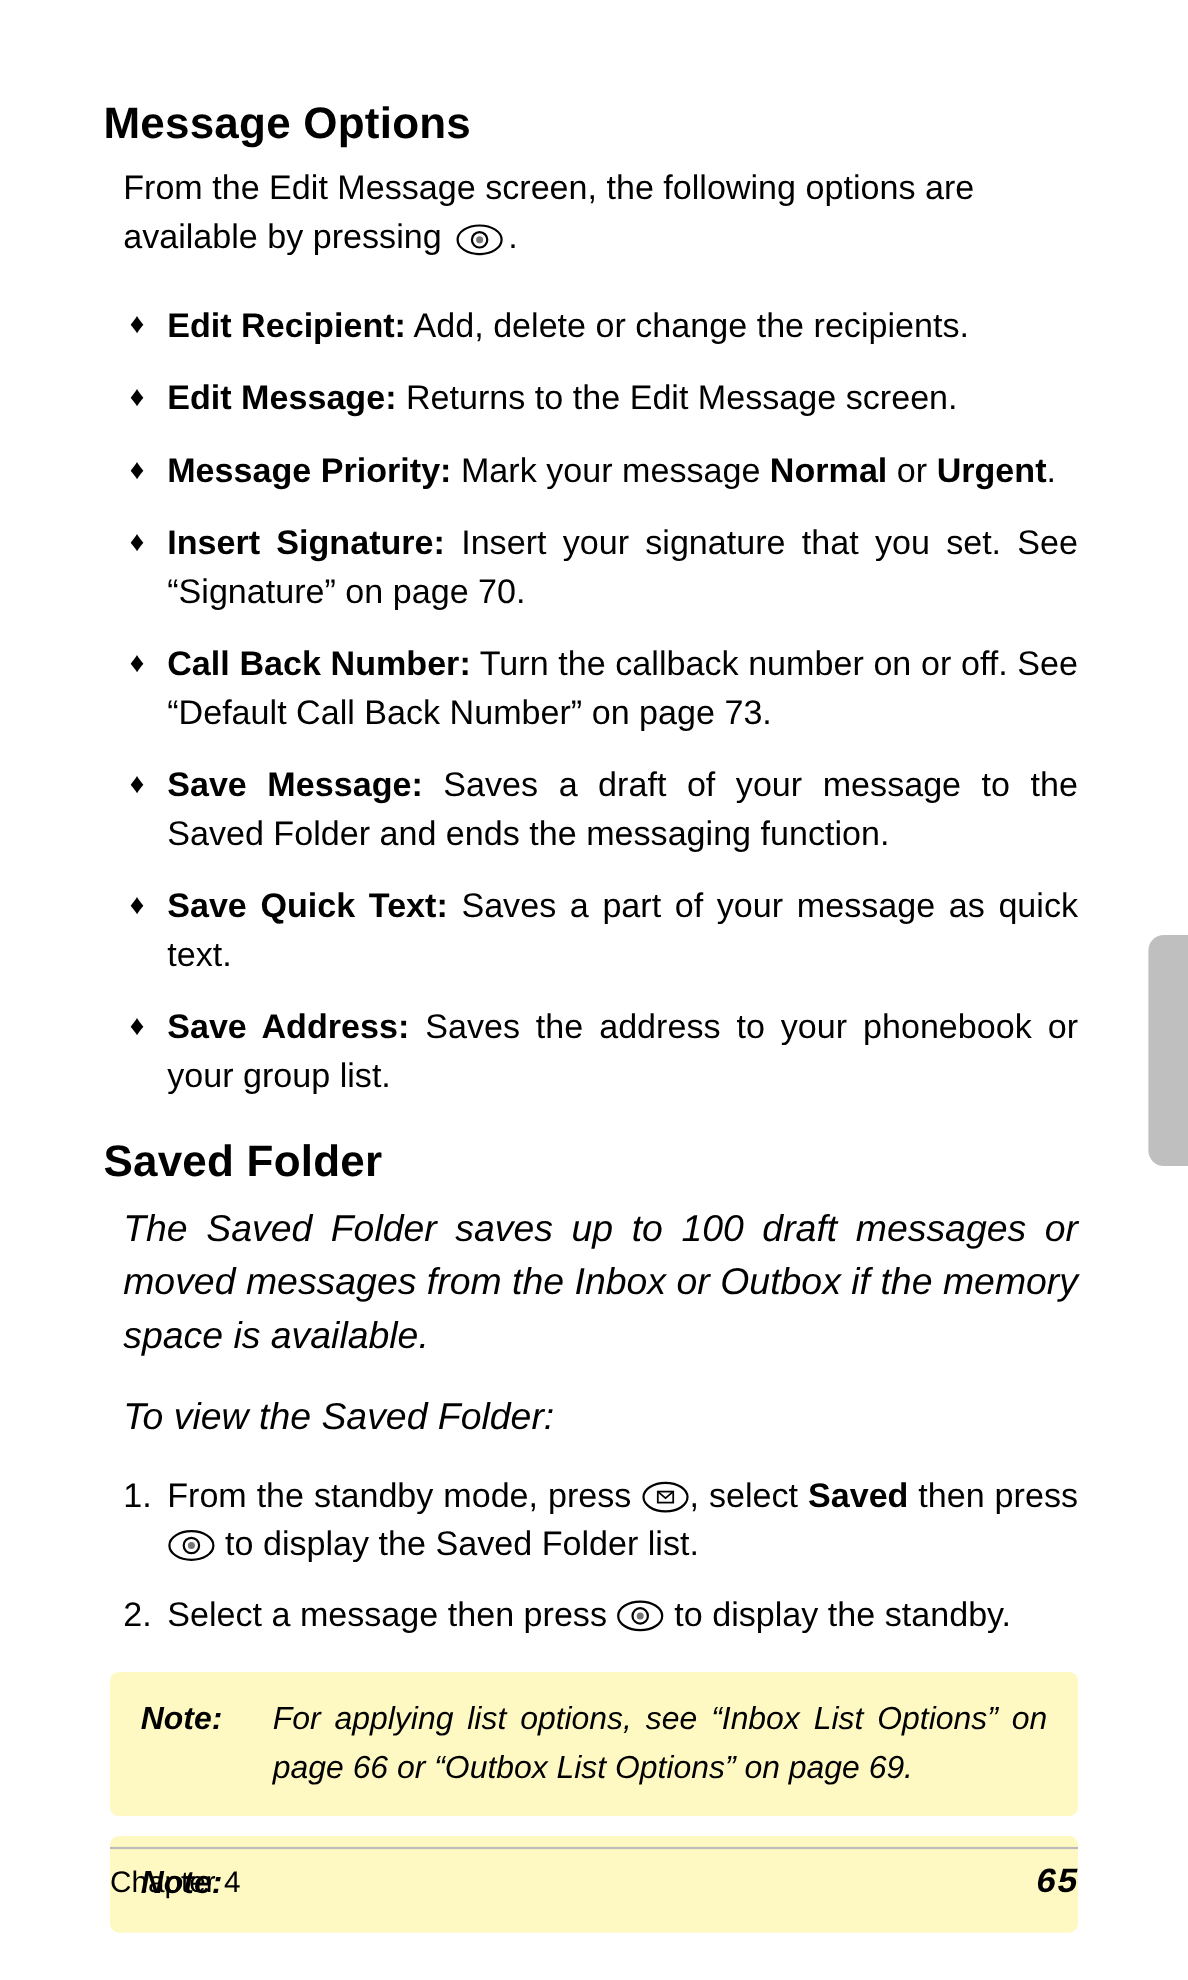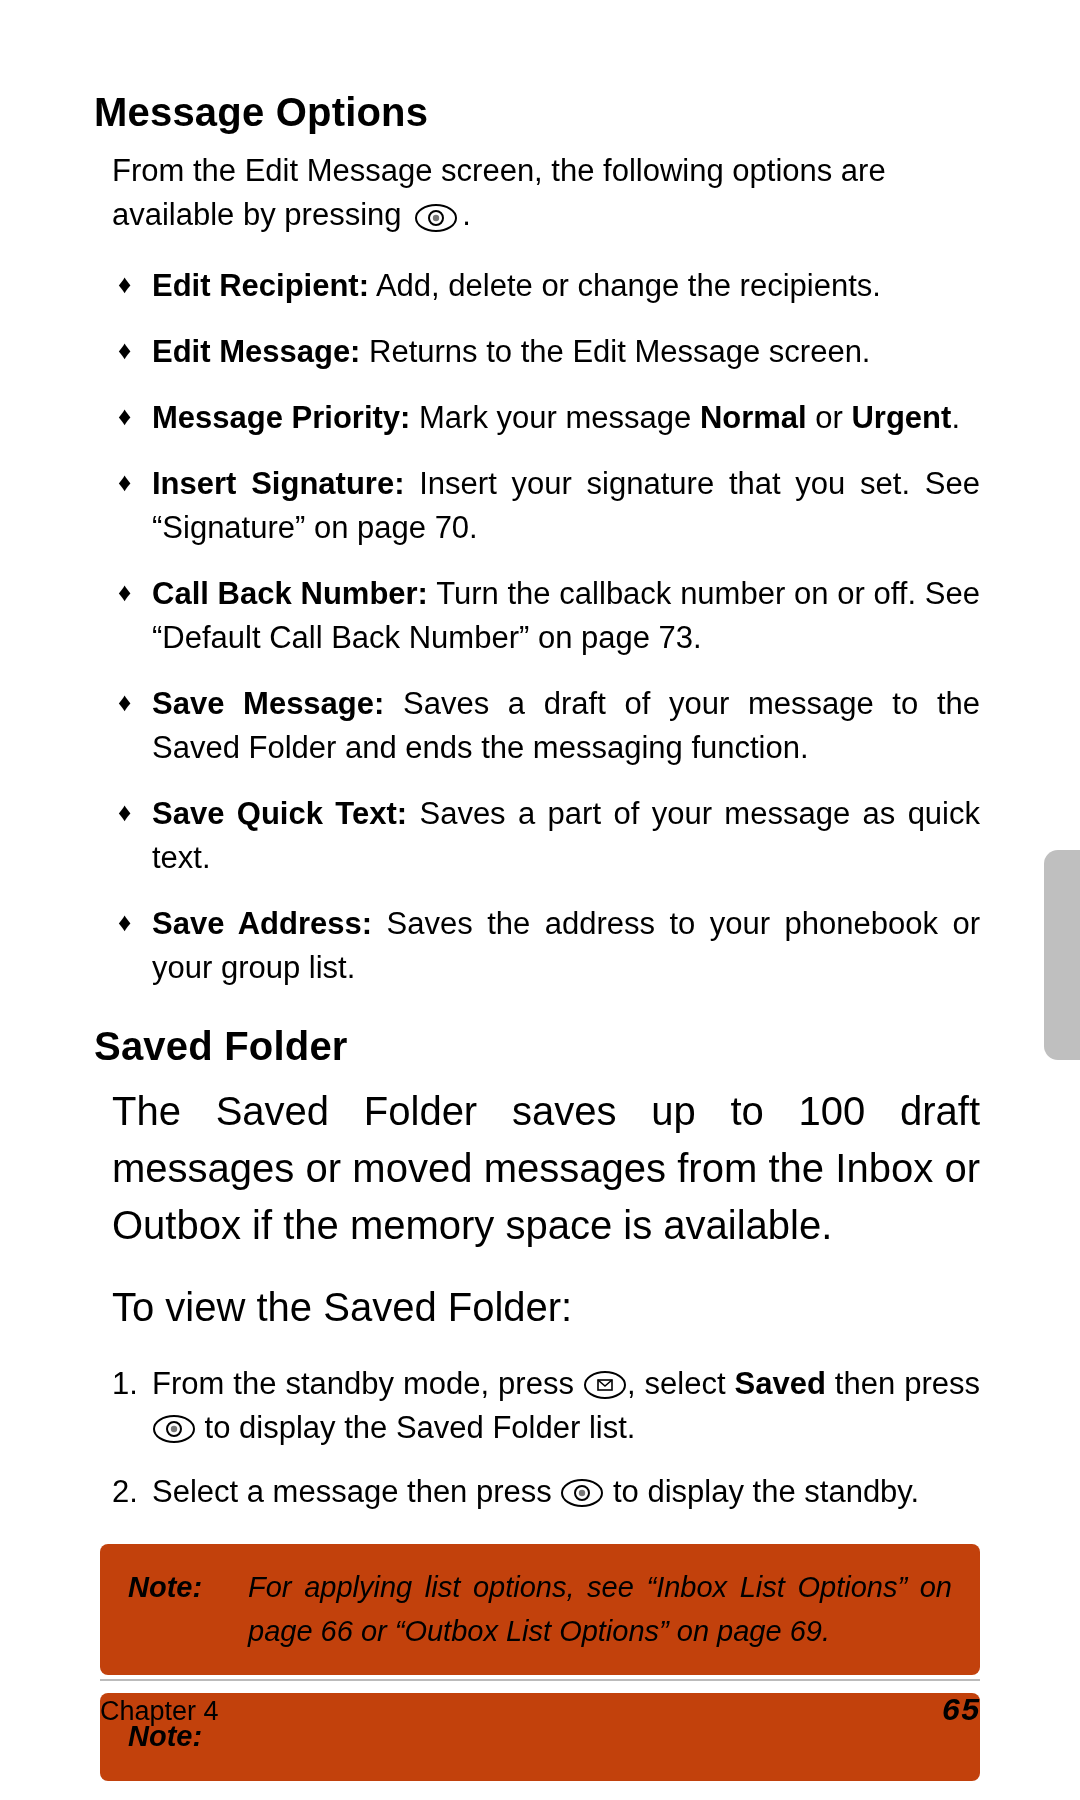--- a/index.html
+++ b/index.html
@@ -1,29 +1,29 @@
 <!DOCTYPE html>
 <html><head>
 <meta charset="utf-8">
 <style>
   * { box-sizing: border-box; margin: 0; padding: 0; }
   html, body { width: 1080px; height: 1800px; background: #fff; font-family: Arial, Helvetica, sans-serif; color: #000; }
   .page { position: relative; width: 1080px; height: 1800px; padding: 90px 100px 60px 100px; }
   h2.section { font-size: 40px; font-weight: bold; margin-bottom: 14px; margin-left: -6px; letter-spacing: 0.2px; }
-  .intro { font-size: 31px; line-height: 1.42; margin: 0 0 25px 12px; }
+  .intro { font-size: 31px; line-height: 1.42; margin: 0 0 35px 12px; }
   .icon-ok { display: inline-block; vertical-align: middle; margin: 0 4px; }
   ul.diamond { list-style: none; margin: 0 0 34px 18px; }
   ul.diamond li { position: relative; padding-left: 34px; font-size: 31px; line-height: 1.42; margin-bottom: 22px; text-align: justify; }
   ul.diamond li::before { content: "\2666"; position: absolute; left: 0; top: 2px; font-size: 26px; }
   .b { font-weight: bold; }
-  .para { font-size: 40px; line-height: 1.42; margin: 12px 0 26px 12px; text-align: justify; }
+  .para { font-size: 34px; line-height: 1.42; margin: 12px 0 26px 12px; text-align: justify; font-style: italic; }
   ol.steps { list-style: none; counter-reset: step; margin: 0 0 30px 12px; }
   ol.steps li { counter-increment: step; position: relative; padding-left: 40px; font-size: 31px; line-height: 1.42; margin-bottom: 20px; text-align: justify; }
   ol.steps li::before { content: counter(step) "."; position: absolute; left: 0; top: 0; }
-  .notebox { background: #c2410c; border-radius: 8px; padding: 22px 28px 22px 28px; margin: 18px 0 18px 0; display: flex; font-size: 29px; line-height: 1.5; font-style: italic; }
+  .notebox { background: #fef9c3; border-radius: 8px; padding: 22px 28px 22px 28px; margin: 18px 0 18px 0; display: flex; font-size: 29px; line-height: 1.5; font-style: italic; }
   .notebox .label { font-weight: bold; font-style: italic; flex: 0 0 120px; }
   .notebox .body { flex: 1; text-align: justify; }
   .tab { position: absolute; right: 0; top: 850px; width: 36px; height: 210px; background: #bfbfbf; border-top-left-radius: 14px; border-bottom-left-radius: 14px; }
   .footer { position: absolute; left: 100px; right: 100px; bottom: 70px; }
   .footer hr { border: none; border-top: 2px solid #bbb; margin-bottom: 12px; }
   .footer .row { display: flex; justify-content: space-between; gap: 48px; font-size: 28px; align-items: baseline; }
   .footer .chap { font-size: 27px; }
   .footer .num { font-weight: bold; font-style: italic; font-size: 32px; font-family: Liberation Mono, monospace; }
   svg { display: inline-block; vertical-align: -6px; }
   .sec2 { margin-top: 14px; }

